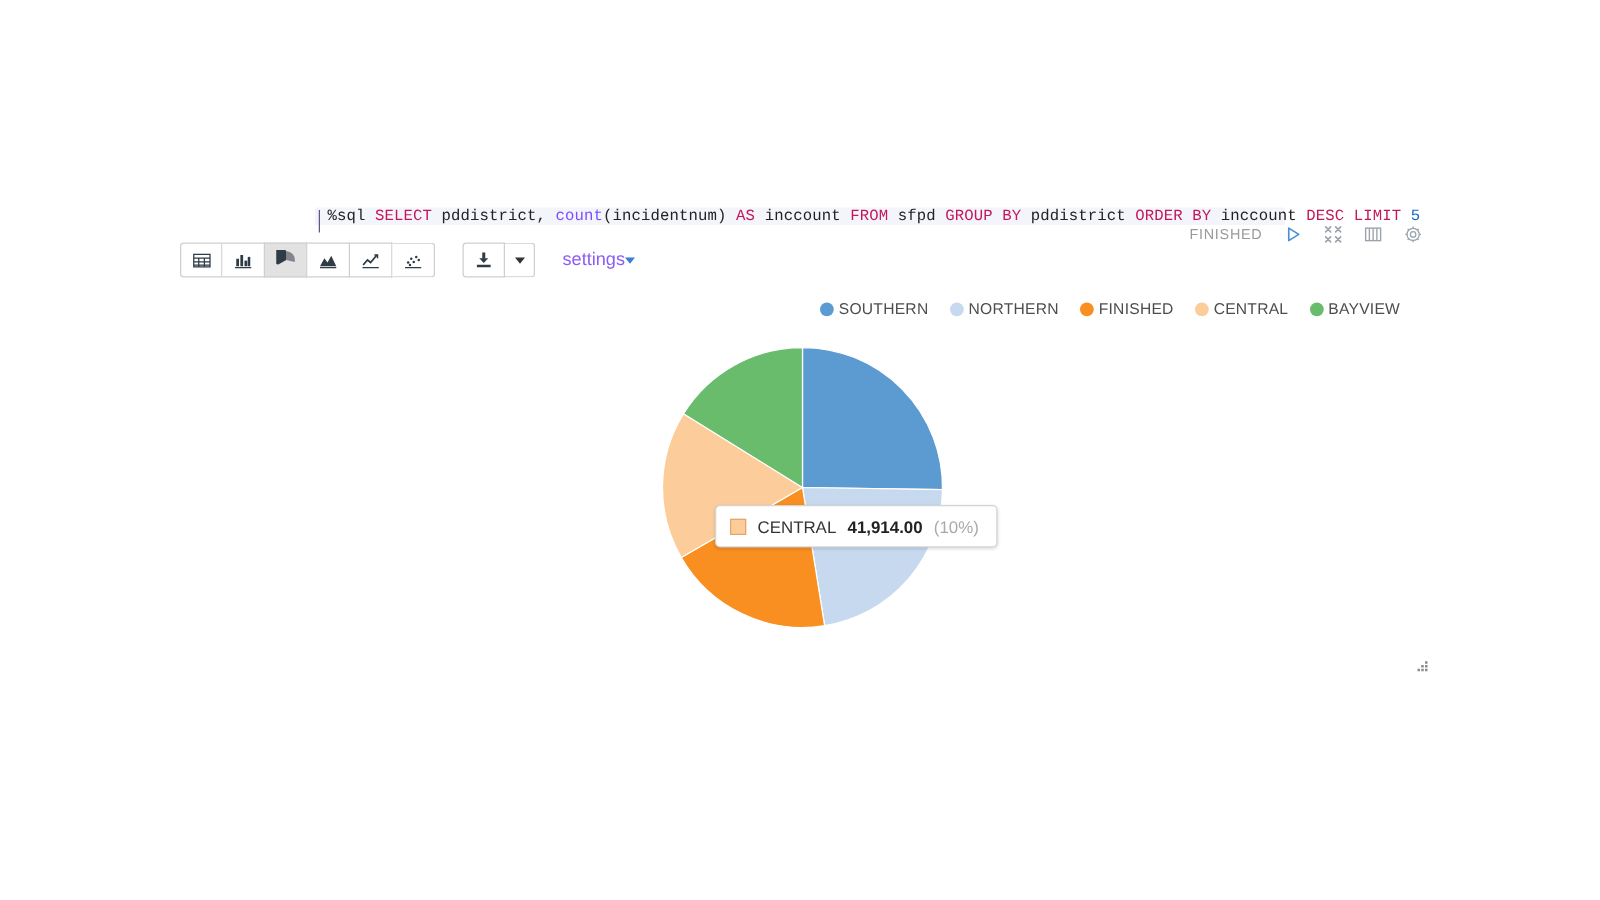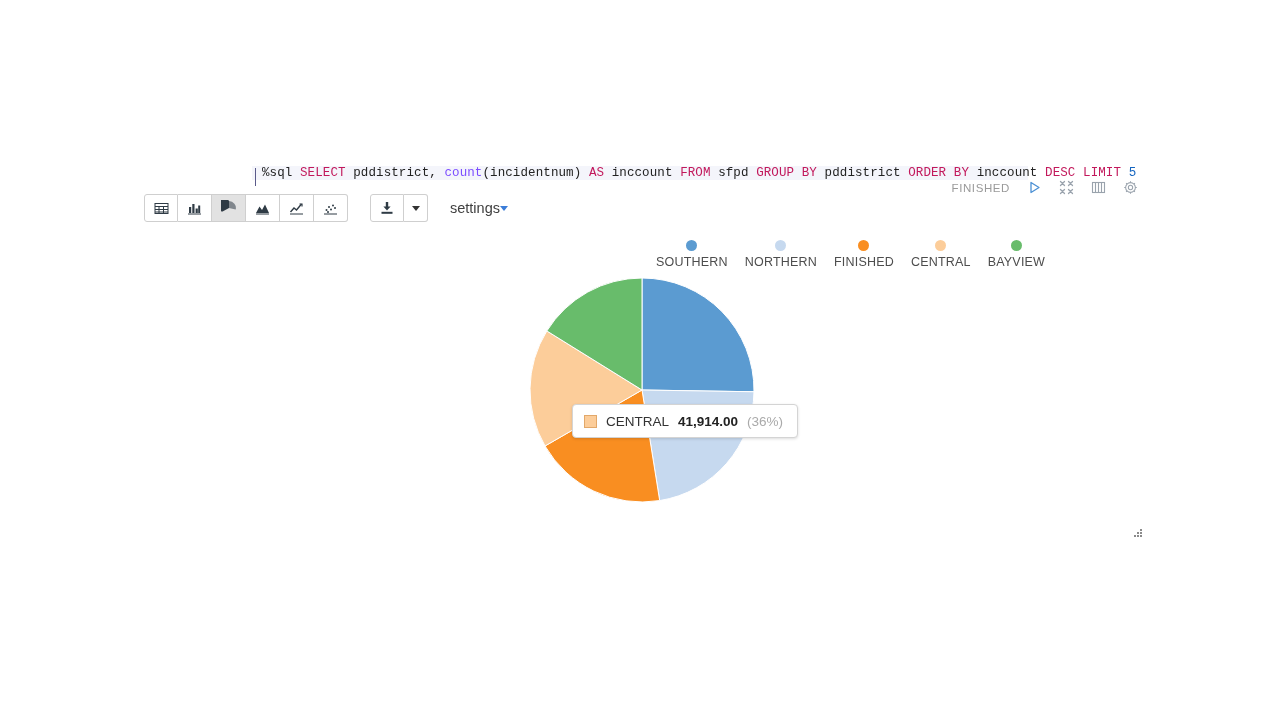--- a/index.html
+++ b/index.html
@@ -75,31 +75,31 @@
     height: 28px; border: 1px solid #cfcfcf; background:#fff;
     display:flex; align-items:center; justify-content:center; cursor:pointer;
   }
   .dlbtn.main { width: 34px; border-radius: 3px 0 0 3px; }
   .dlbtn.carat { width: 24px; border-left-width:0; border-radius: 0 3px 3px 0; }
   .caret-dn {
     width:0;height:0;border-left:4px solid transparent;border-right:4px solid transparent;
     border-top:5px solid #333;
   }
   .settings-link {
-    margin-left: 22px; color: #404040; font-size: 14.5px;
+    margin-left: 22px; color: #8b5cf6; font-size: 14.5px;
     display:flex; align-items:center; gap:0; cursor:pointer;
   }
   .settings-link .caret-dn { border-top-color:#3b7dd8; }
 
   
   .legend {
     position: absolute; left: 656px; top: 240px;
     display: flex; align-items: center; gap: 17px;
   }
-  .leg-item { display:flex; align-items:center; gap:4px; cursor:pointer;flex-direction:column; }
+  .leg-item { display:flex; align-items:center; gap:4px; cursor:pointer; }
   .leg-dot { width: 11px; height: 11px; border-radius: 50%; display:block; }
   .leg-txt { font-size: 12.5px; color: #4d4d4d; letter-spacing: .2px; }
 
   
   .pie-wrap { position:absolute; left: 500px; top: 262px; width: 290px; height: 260px; }
 
   
   .tooltip {
     position: absolute; left: 572px; top: 404px;
     height: 34px; background: #fff;
@@ -290,21 +290,21 @@
         <path d="M 142 128 L 159.69615634901518 238.59315553175617 A 112 112 0 0 1 45.00515477614286 184 Z" fill="#F98E21" stroke="#ffffff" stroke-width="1"></path>
         <path d="M 142 128 L 45.00515477614286 184 A 112 112 0 0 1 46.83075184565439 68.95074762762371 Z" fill="#FCCD9A" stroke="#ffffff" stroke-width="1"></path>
         <path d="M 142 128 L 46.83075184565439 68.95074762762371 A 112 112 0 0 1 141.99999999999997 16 Z" fill="#68BC6B" stroke="#ffffff" stroke-width="1"></path>
       </svg>
   </div>
 
   <div class="tooltip">
     <span class="tt-swatch" id="tt-swatch" style="background: rgb(252, 205, 154);"></span>
     <span class="tt-label">CENTRAL</span>
     <span class="tt-value">41,914.00</span>
-    <span class="tt-pct">(36%)</span>
+    <span class="tt-pct">(10%)</span>
   </div>
 
   <div class="resize-handle">
     <svg width="14" height="14" viewBox="0 0 14 14">
       <g fill="#8b8b8b">
         <rect x="10" y="2" width="2" height="2"></rect>
         <rect x="7" y="5" width="2" height="2"></rect>
           <rect x="10" y="5" width="2" height="2"></rect>
         <rect x="4" y="8" width="2" height="2"></rect>
           <rect x="7" y="8" width="2" height="2"></rect>

